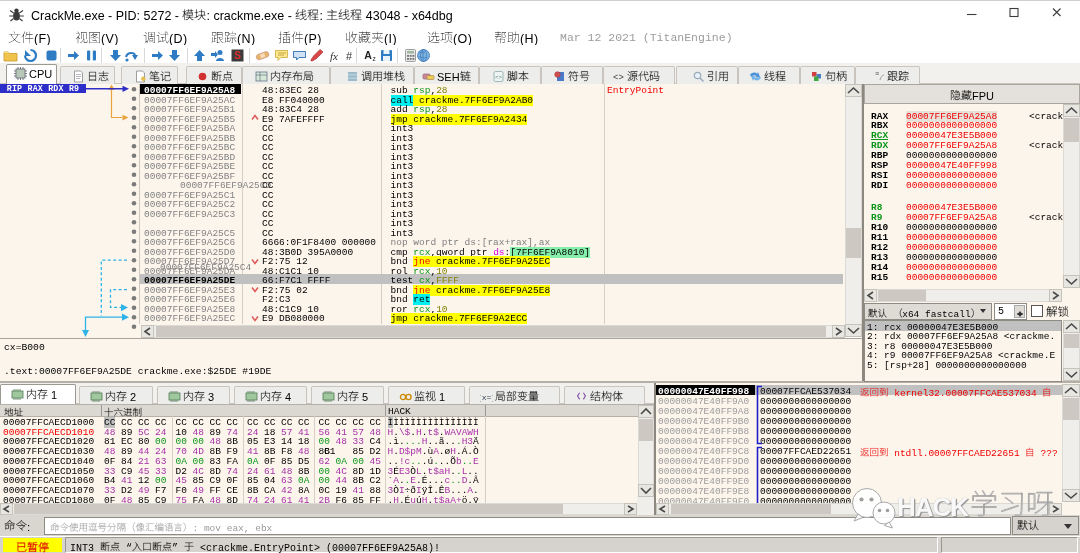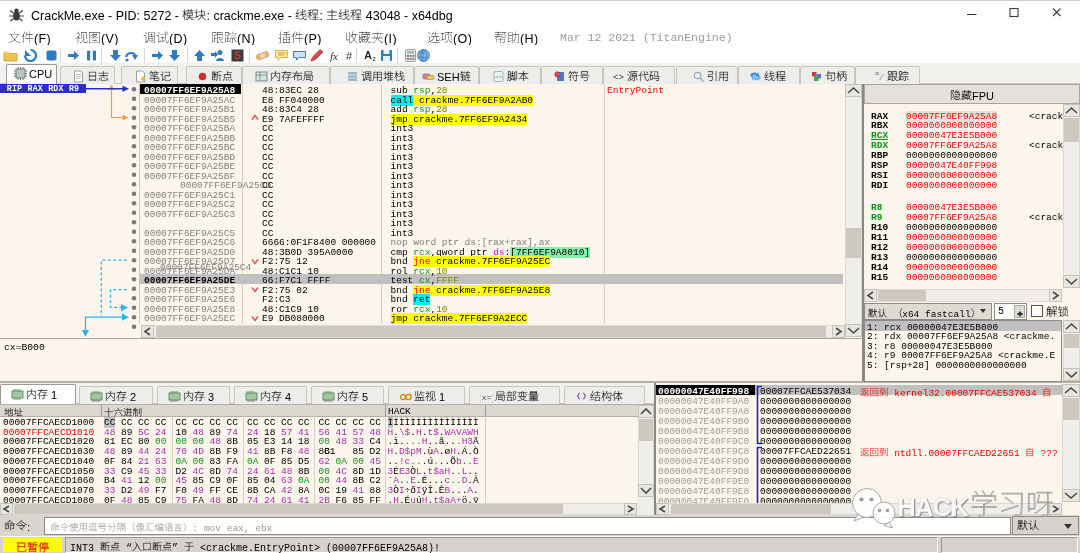--- a/index.html
+++ b/index.html
@@ -405,20 +405,21 @@
         <path d="M2 8 L7.5 3 L13 8" stroke="#4a4a4a" stroke-width="1.6" fill="none"></path>
       </svg>
     </div>
     <div style="position:absolute;left:845px;top:324px;width:17px;height:13px;background:#e8e6e1;border:1px solid #c6c3bc;">
       <svg width="15" height="11" viewBox="0 0 15 11" style="position:absolute;left:0;top:0">
         <path d="M2 3 L7.5 8 L13 3" stroke="#4a4a4a" stroke-width="1.6" fill="none"></path>
       </svg>
     </div>
     <div style="position:absolute;left:846px;top:228px;width:15px;height:30px;background:#cdc9c2;"></div>
     <div style="position:absolute;left:4px;top:341.5px;white-space:pre;font:9.7px 'Liberation Mono',monospace;color:#000;">cx=B000</div>
+    <div style="position:absolute;left:4px;top:365.5px;white-space:pre;font:9.7px 'Liberation Mono',monospace;color:#000;">.text:00007FF6EF9A25DE crackme.exe:$25DE #19DE</div>
     <div style="position:absolute;left:864px;top:84px;width:216px;height:20px;background:#e4e1dc;border:1px solid #aaa69e;text-align:center;font-size:11px;padding-top:3px;"><svg width="22.0" height="15.4" viewBox="0 0 22.0 15.4" style="display:inline-block;vertical-align:-3.3px;overflow:visible">
         <path d="M4.6 4.7H9.7V8.3H4.5V8.0H9.4V5.1H4.6ZM5.3 9.4H5.6V11.4Q5.6 11.5 5.7 11.6Q5.8 11.6 6.2 11.6Q6.3 11.6 6.5 11.6Q6.8 11.6 7.1 11.6Q7.4 11.6 7.7 11.6Q8.0 11.6 8.1 11.6Q8.3 11.6 8.4 11.6Q8.5 11.5 8.5 11.2Q8.6 11.0 8.6 10.4Q8.7 10.5 8.8 10.5Q8.9 10.5 8.9 10.6Q8.9 11.1 8.8 11.4Q8.8 11.7 8.6 11.8Q8.4 11.9 8.1 11.9Q8.1 11.9 7.8 11.9Q7.5 11.9 7.2 11.9Q6.8 11.9 6.5 11.9Q6.3 11.9 6.2 11.9Q5.9 11.9 5.6 11.9Q5.4 11.9 5.4 11.7Q5.3 11.6 5.3 11.4ZM4.4 9.4 4.7 9.5Q4.6 9.9 4.5 10.3Q4.3 10.6 4.1 11.0Q4.0 11.4 3.8 11.7L3.5 11.5Q3.7 11.2 3.9 10.9Q4.0 10.5 4.2 10.1Q4.3 9.7 4.4 9.4ZM5.8 8.8 6.0 8.6Q6.4 8.8 6.7 9.0Q7.1 9.3 7.4 9.5Q7.7 9.8 8.0 10.0L7.7 10.2Q7.5 10.0 7.2 9.7Q6.9 9.5 6.5 9.2Q6.2 9.0 5.8 8.8ZM8.7 9.4 9.0 9.2Q9.3 9.6 9.6 10.0Q9.9 10.4 10.1 10.7Q10.3 11.1 10.4 11.4L10.1 11.6Q10.0 11.3 9.8 10.9Q9.6 10.5 9.3 10.1Q9.0 9.7 8.7 9.4ZM4.8 6.3H9.6V6.6H4.8ZM1.0 2.6H3.6V2.9H1.3V12.0H1.0ZM3.5 2.6H3.6L3.6 2.5L3.8 2.7Q3.7 3.1 3.4 3.6Q3.2 4.1 3.0 4.6Q2.8 5.1 2.6 5.5Q3.3 6.2 3.5 6.9Q3.8 7.5 3.8 8.0Q3.8 8.4 3.7 8.7Q3.6 9.0 3.4 9.2Q3.3 9.2 3.2 9.3Q3.0 9.3 2.9 9.3Q2.5 9.4 2.1 9.3Q2.1 9.3 2.1 9.2Q2.0 9.1 2.0 9.0Q2.2 9.0 2.4 9.0Q2.6 9.0 2.8 9.0Q3.0 9.0 3.2 8.9Q3.3 8.8 3.4 8.5Q3.4 8.3 3.4 8.0Q3.4 7.5 3.2 6.9Q2.9 6.3 2.2 5.6Q2.4 5.2 2.6 4.8Q2.8 4.4 2.9 4.0Q3.1 3.6 3.2 3.3Q3.4 2.9 3.5 2.6ZM5.9 3.0H8.5V3.3H5.6ZM6.1 2.2 6.5 2.3Q6.1 2.9 5.6 3.6Q5.0 4.3 4.2 4.9Q4.2 4.9 4.2 4.9Q4.1 4.8 4.1 4.8Q4.0 4.8 4.0 4.8Q4.7 4.2 5.3 3.5Q5.8 2.8 6.1 2.2ZM8.4 3.0H8.4L8.5 3.0L8.7 3.2Q8.5 3.5 8.3 3.8Q8.0 4.1 7.8 4.4Q7.5 4.7 7.3 5.0Q7.3 4.9 7.2 4.9Q7.1 4.9 7.1 4.8Q7.3 4.6 7.5 4.3Q7.8 4.0 8.0 3.7Q8.2 3.4 8.4 3.1Z M11.7 3.0H21.3V3.3H11.7ZM13.8 4.7H21.4V5.0H13.8ZM12.3 6.8H13.8V7.1H12.3ZM11.6 8.3H13.8V8.6H11.6ZM14.9 10.3H18.2V10.6H14.9ZM14.5 2.1H14.8V4.3H14.5ZM18.1 2.1H18.4V4.3H18.1ZM16.3 6.1H16.6V7.6H16.3ZM12.1 4.7H12.4V7.6H12.1ZM16.3 9.0H16.6V10.5H16.3ZM14.9 7.3H18.1V9.3H14.9V8.9H17.8V7.7H14.9ZM14.8 6.0H18.1V6.3H15.1V11.3H14.8ZM13.7 4.7H14.0V7.5Q14.0 8.2 13.9 9.0Q13.9 9.8 13.7 10.6Q13.5 11.4 13.1 12.0Q13.1 12.0 13.1 11.9Q13.0 11.9 13.0 11.9Q12.9 11.8 12.9 11.8Q13.2 11.2 13.4 10.4Q13.6 9.7 13.6 8.9Q13.7 8.2 13.7 7.5ZM18.5 3.9H18.8Q18.8 6.0 19.0 7.4Q19.2 8.9 19.4 9.9Q19.7 10.8 20.0 11.2Q20.4 11.7 20.7 11.7Q20.9 11.7 21.0 11.6Q21.1 11.5 21.1 11.2Q21.2 10.9 21.2 10.3Q21.3 10.4 21.3 10.4Q21.4 10.5 21.5 10.5Q21.5 11.1 21.4 11.5Q21.3 11.8 21.1 11.9Q21.0 12.0 20.7 12.0Q20.3 12.0 19.9 11.5Q19.5 11.0 19.2 10.0Q18.9 9.0 18.7 7.5Q18.5 6.0 18.5 3.9ZM19.3 3.8 19.6 3.6Q19.9 3.8 20.3 4.0Q20.6 4.3 20.8 4.5L20.6 4.7Q20.4 4.5 20.0 4.2Q19.7 4.0 19.3 3.8ZM20.3 6.0 20.6 6.1Q20.2 8.1 19.4 9.5Q18.5 11.0 17.2 12.0Q17.2 12.0 17.2 11.9Q17.1 11.9 17.1 11.8Q17.0 11.8 17.0 11.8Q18.3 10.9 19.1 9.4Q19.9 7.9 20.3 6.0ZM12.3 8.4H12.6V9.4Q12.6 9.8 12.5 10.2Q12.5 10.7 12.3 11.1Q12.1 11.6 11.8 12.0Q11.7 11.9 11.7 11.9Q11.6 11.9 11.5 11.8Q11.8 11.4 12.0 11.0Q12.2 10.6 12.2 10.1Q12.3 9.7 12.3 9.3Z" fill="#000" stroke="#000" stroke-width="0.18"></path>
       </svg>FPU</div>
     <div style="position:absolute;left:871px;top:110.5px;white-space:pre;font:bold 9.5px 'Liberation Mono',monospace;color:#000;text-align:center;">RAX</div>
     <div style="position:absolute;left:906px;top:110.5px;white-space:pre;font:9.5px 'Liberation Mono',monospace;color:#f00000;background:#e6e2da;">00007FF6EF9A25A8</div>
     <div style="position:absolute;left:1029px;top:110.5px;white-space:pre;font:9.5px 'Liberation Mono',monospace;color:#000;">&lt;crack</div>
     <div style="position:absolute;left:871px;top:120.45px;white-space:pre;font:bold 9.5px 'Liberation Mono',monospace;color:#000;">RBX</div>
     <div style="position:absolute;left:906px;top:120.45px;white-space:pre;font:9.5px 'Liberation Mono',monospace;color:#f00000;">0000000000000000</div>
     <div style="position:absolute;left:871px;top:130.4px;white-space:pre;font:bold 9.5px 'Liberation Mono',monospace;color:#0a9618;text-decoration:underline;">RCX</div>
     <div style="position:absolute;left:906px;top:130.4px;white-space:pre;font:9.5px 'Liberation Mono',monospace;color:#f00000;">00000047E3E5B000</div>

